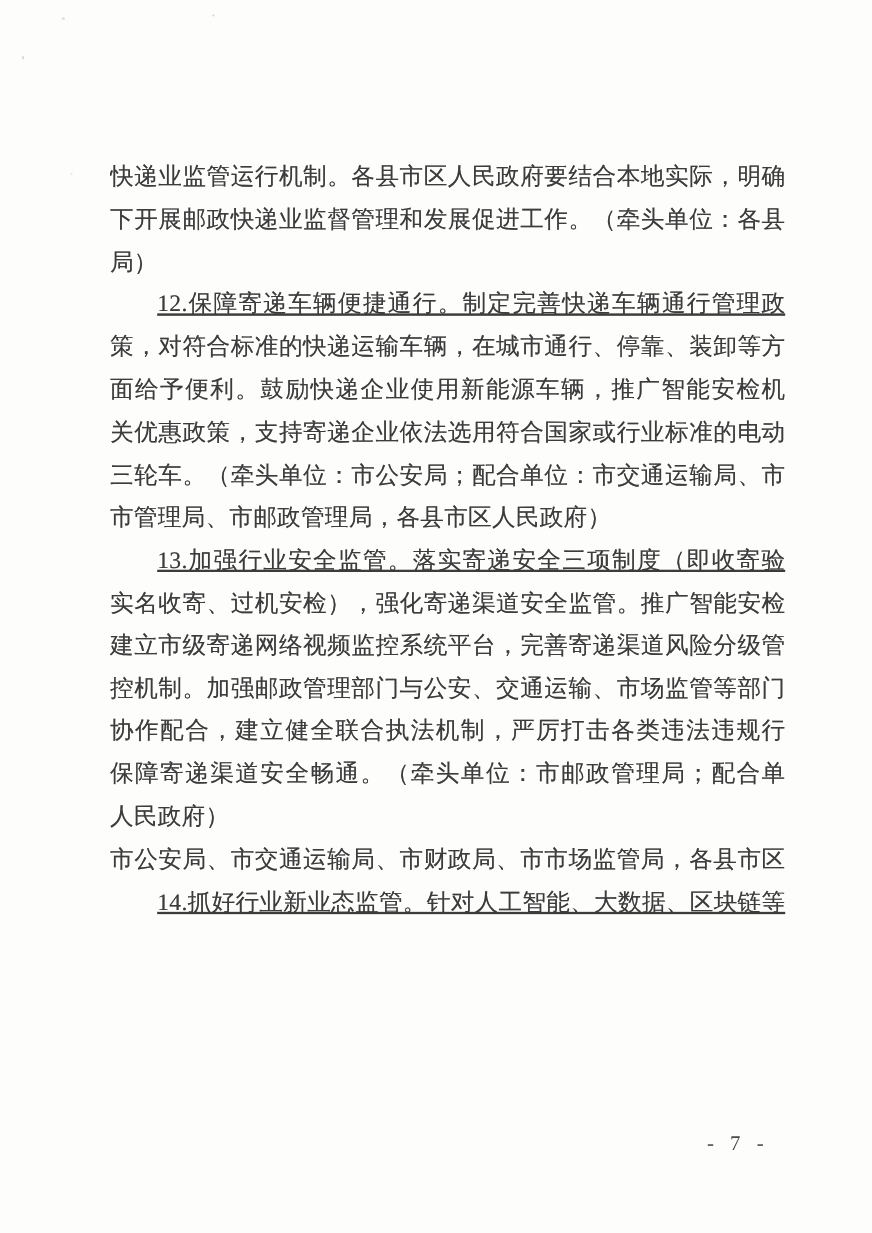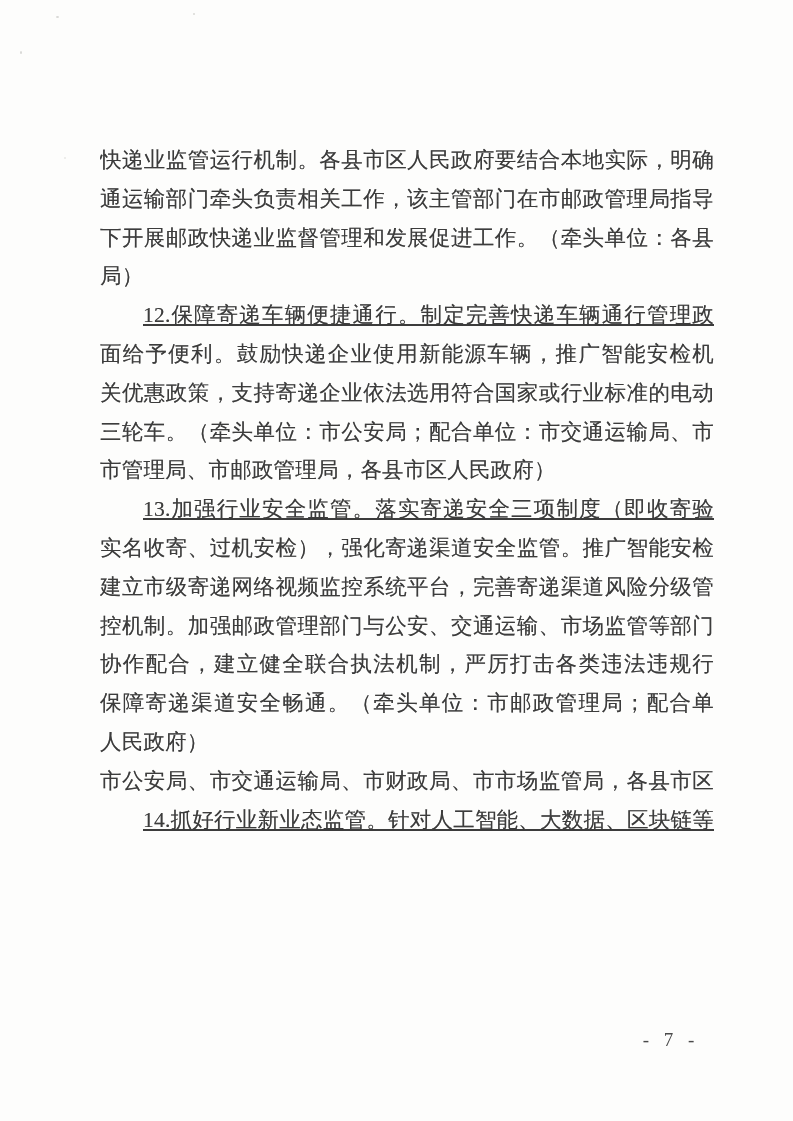--- a/index.html
+++ b/index.html
@@ -72,26 +72,26 @@
 
 <div class="page">
   <span class="speck s1"></span>
   <span class="speck s2"></span>
   <span class="speck s3"></span>
   <span class="speck s4"></span>
 
   <div class="doc-body" id="doc-body">
       <div class="paragraph">
         <div class="line">快递业监管运行机制。各县市区人民政府要结合本地实际，明确</div>
-        <div class="line">通运输部门牵头负责相关工作，该主管部门在市邮政管理局指导</div>
         <div class="line">下开展邮政快递业监督管理和发展促进工作。（牵头单位：各县市</div>
         <div class="line last">局）</div>
       </div>
       <div class="paragraph">
         <div class="line indent">12.保障寄递车辆便捷通行。制定完善快递车辆通行管理政</div>
+        <div class="line">策，对符合标准的快递运输车辆，在城市通行、停靠、装卸等方</div>
         <div class="line">面给予便利。鼓励快递企业使用新能源车辆，推广智能安检机</div>
         <div class="line">关优惠政策，支持寄递企业依法选用符合国家或行业标准的电动</div>
         <div class="line">三轮车。（牵头单位：市公安局；配合单位：市交通运输局、市城</div>
         <div class="line last">市管理局、市邮政管理局，各县市区人民政府）</div>
       </div>
       <div class="paragraph">
         <div class="line indent">13.加强行业安全监管。落实寄递安全三项制度（即收寄验视、</div>
         <div class="line">实名收寄、过机安检），强化寄递渠道安全监管。推广智能安检机，</div>
         <div class="line">建立市级寄递网络视频监控系统平台，完善寄递渠道风险分级管</div>
         <div class="line">控机制。加强邮政管理部门与公安、交通运输、市场监管等部门</div>

